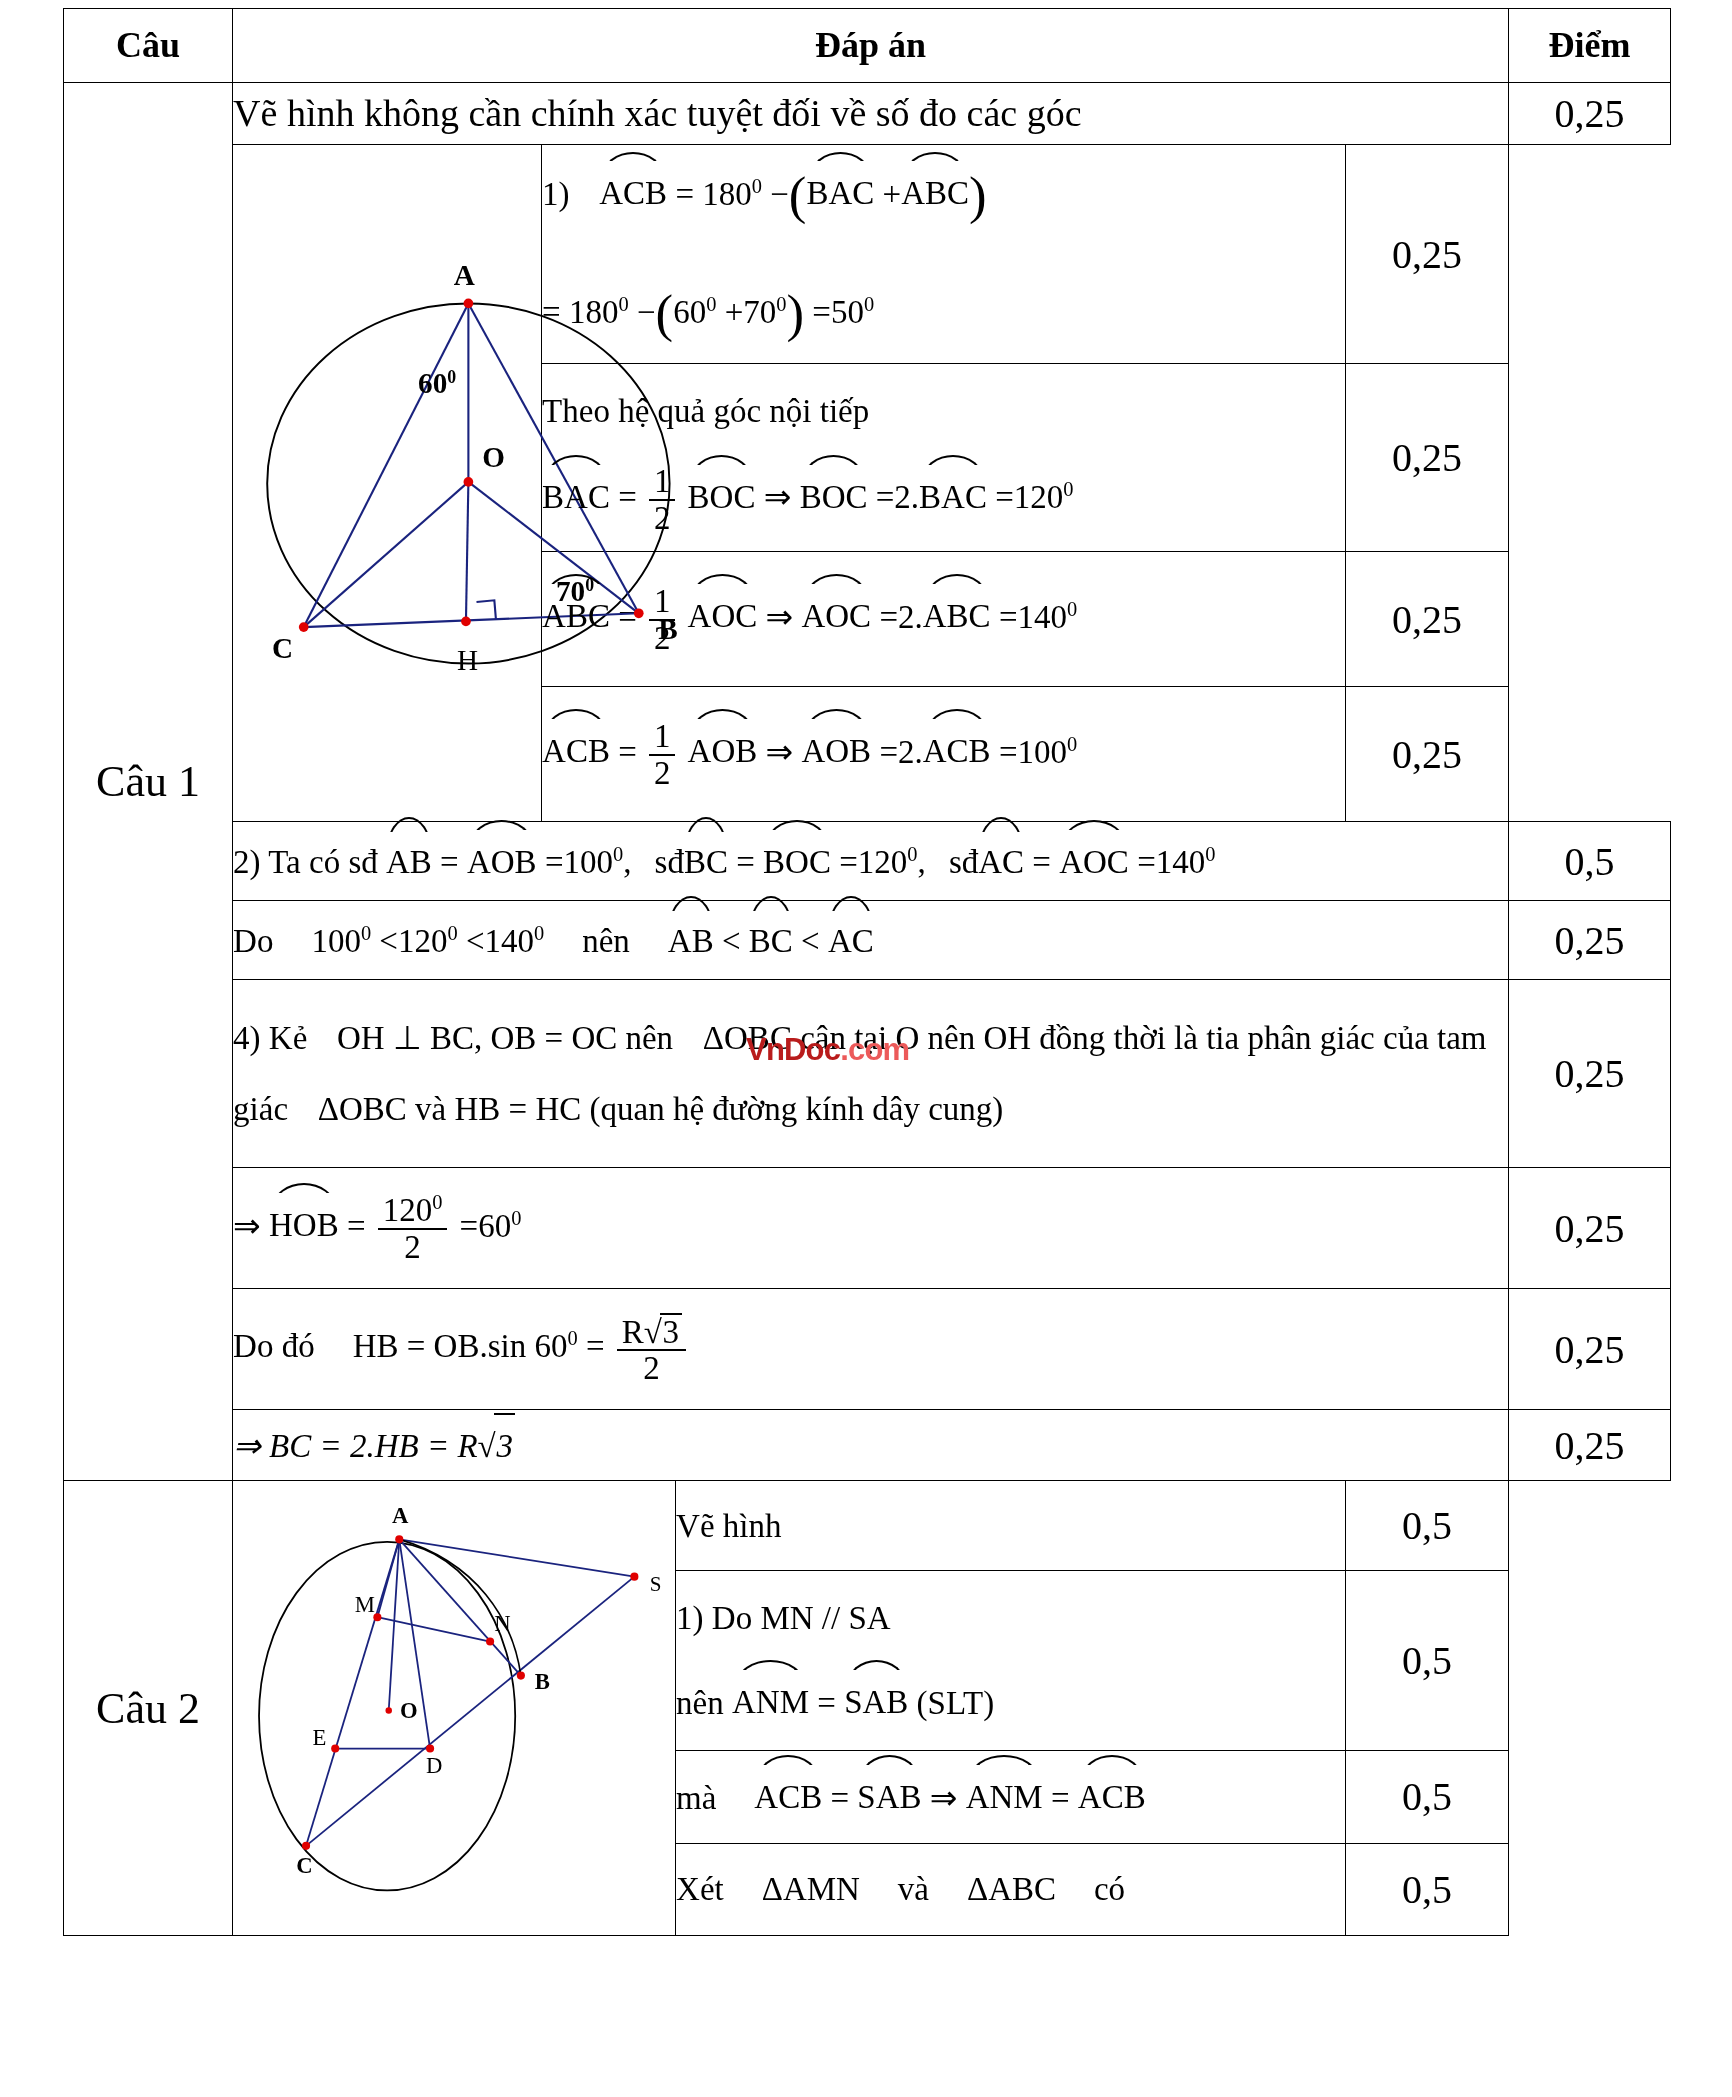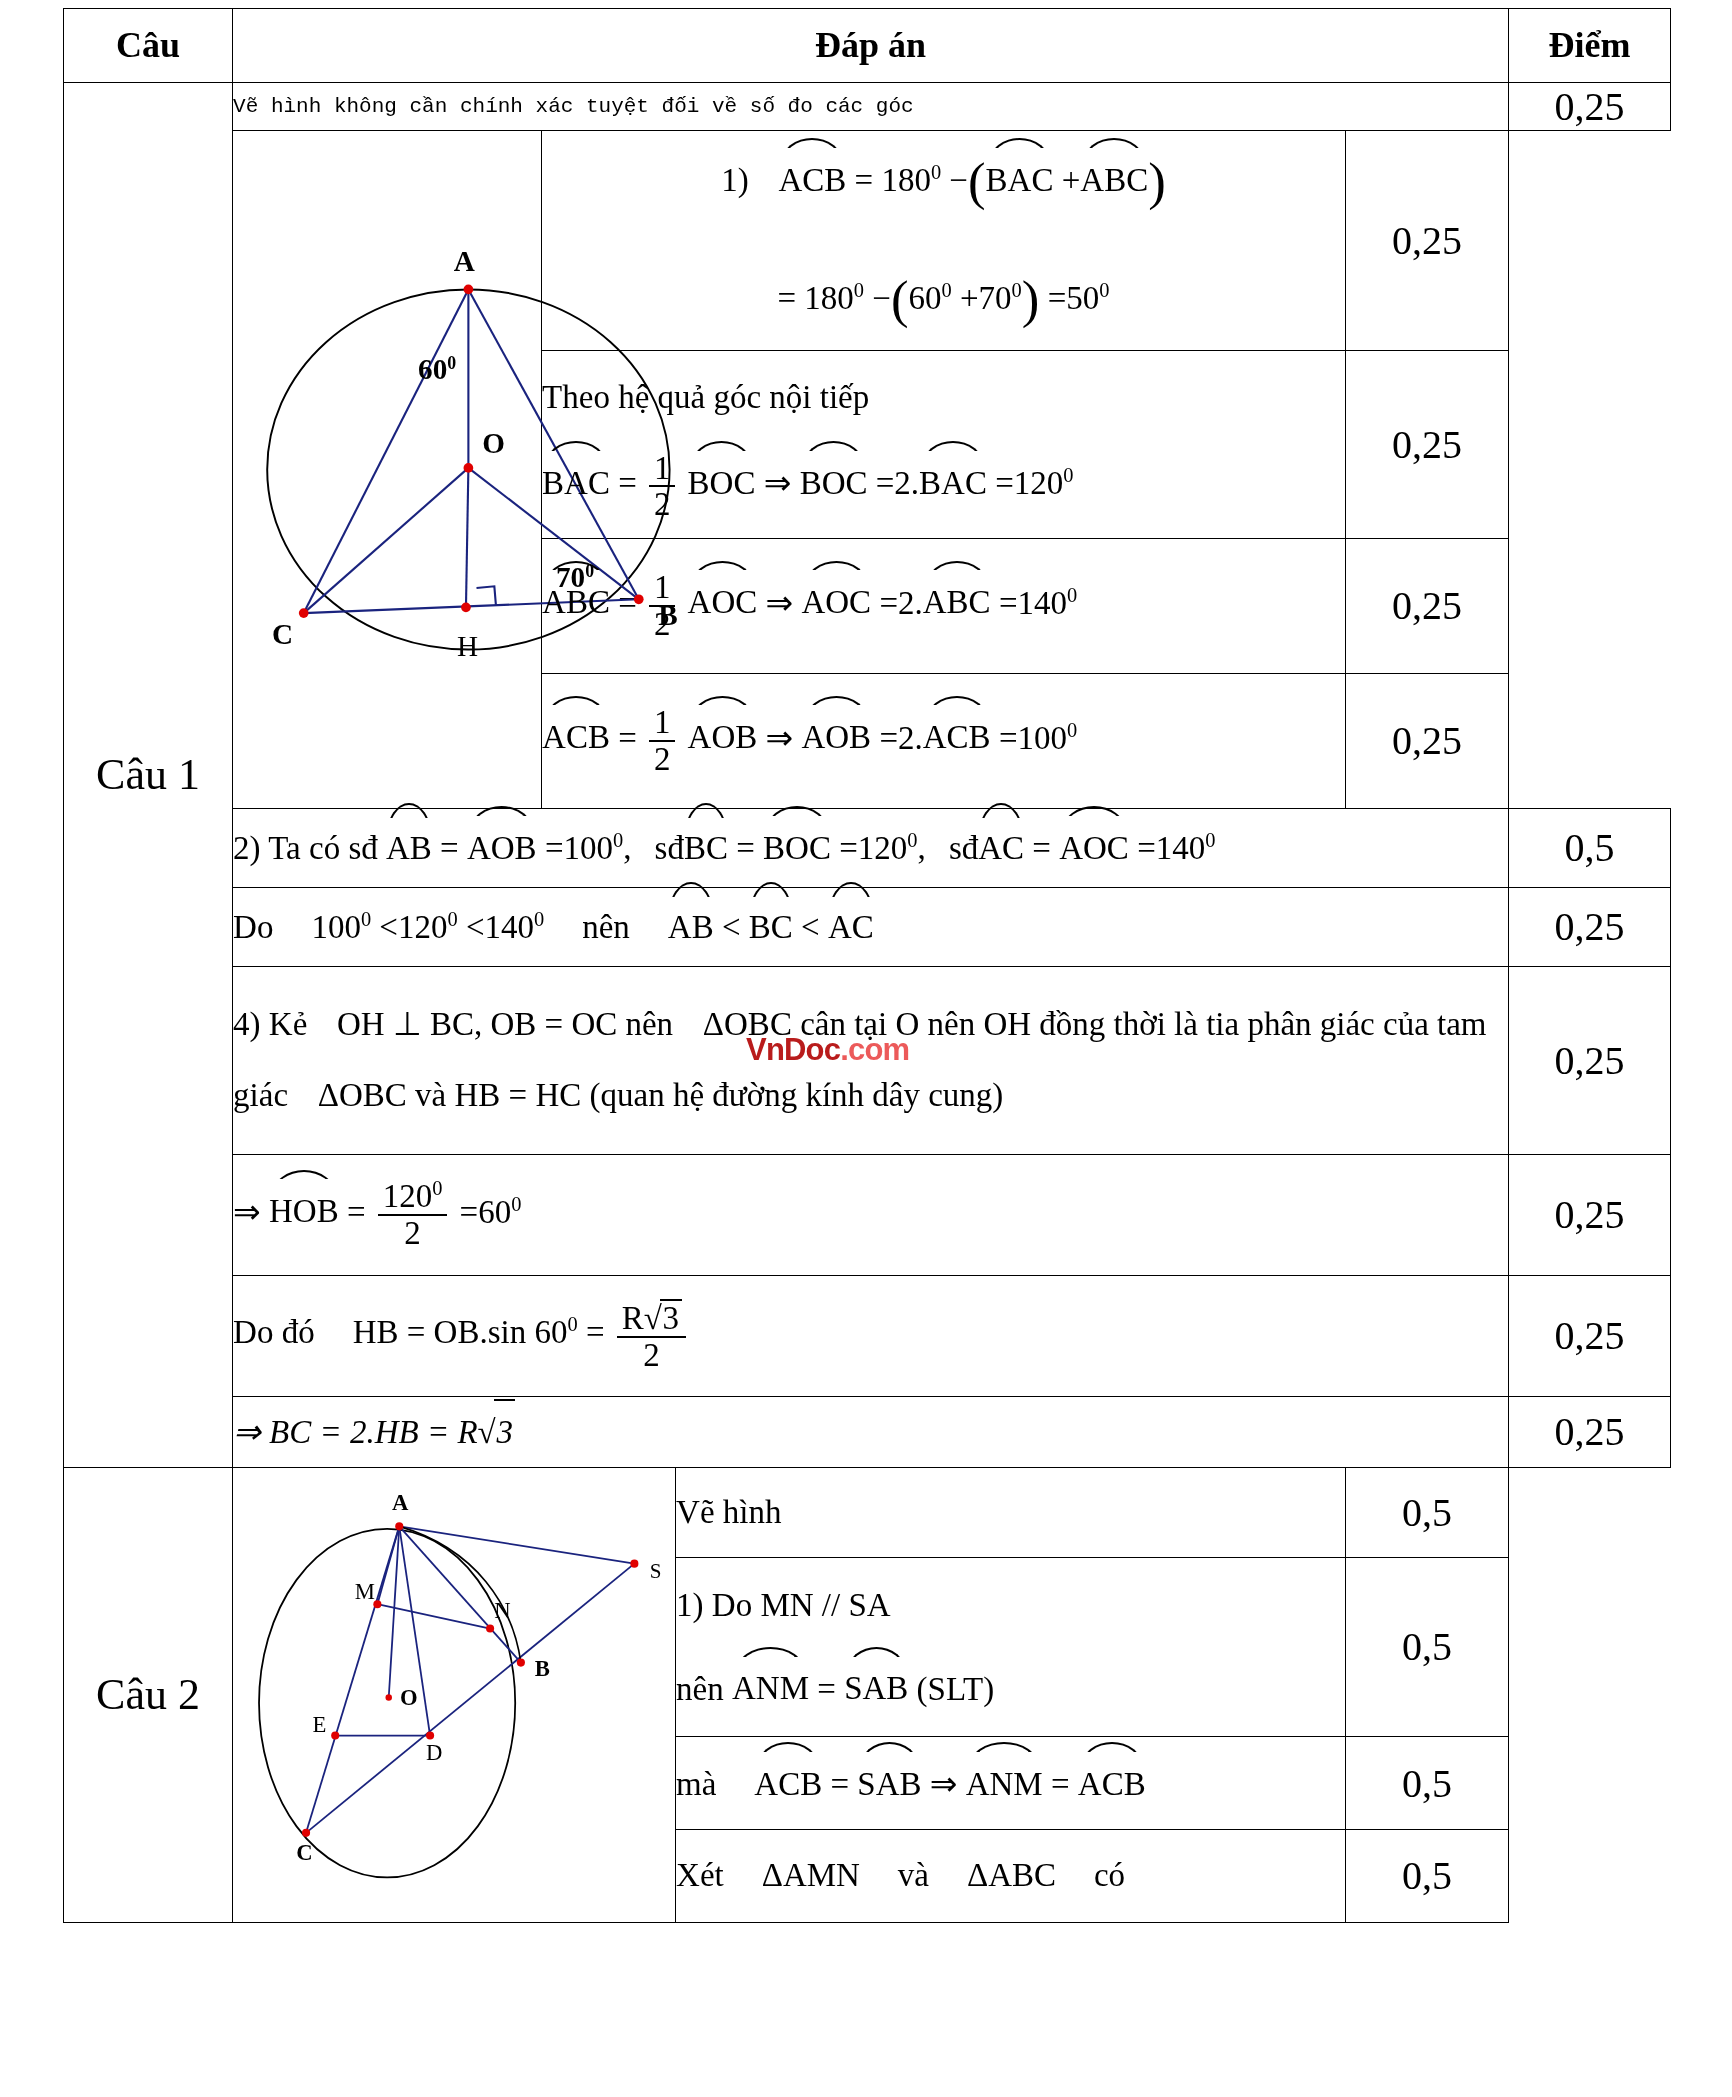--- a/index.html
+++ b/index.html
@@ -8,21 +8,21 @@
   table.grade{border-collapse:collapse;width:1608px;margin-left:63px;margin-top:8px;table-layout:fixed;}
   table.grade td{border:1.6px solid #000;vertical-align:middle;padding:0;}
   .colA{width:169px;}
   .colMid{width:1275px;}
   .colP{width:162px;}
 
   .hdr{text-align:center;font-weight:bold;font-size:36px;height:73px;line-height:73px;}
   .cau-label{text-align:center;font-size:44px;}
   .pt{text-align:center;font-size:40px;}
 
-  .txt{font-size:21px;padding:11.4px 8px 11.4px 18px;line-height:1.6;font-family:Liberation Mono, monospace;}
+  .txt{font-size:38px;padding:11.4px 8px 11.4px 18px;line-height:1.6;}
   .mth{font-size:33px;padding:13px 8px 13px 18px;line-height:1.9;font-family:"Liberation Serif",serif;}
 
   
   table.inner{border-collapse:collapse;width:100%;table-layout:fixed;}
   table.inner>tbody>tr>td{border:0;padding:0;vertical-align:middle;}
   table.inner td.divv{border-right:1.6px solid #000;}
   table.inner td.divh{border-bottom:1.6px solid #000;}
 
   
   .ang{position:relative;display:inline-block;white-space:nowrap;padding-top:1.6px;}
@@ -121,21 +121,21 @@
                         <text x="307" y="380">O</text>
                         <text x="276" y="630" font-weight="normal">H</text>
                       </g>
                       <g class="glabel" font-size="36" fill="#000">
                         <text x="228" y="288">60<tspan font-size="22" dy="-12">0</tspan></text>
                         <text x="398" y="545">70<tspan font-size="22" dy="-12">0</tspan></text>
                       </g>
                     </svg>
                   </div>
                 </td>
-                <td class="divh mth" style="height:187px;text-align:center;">
+                <td class="divh mth" style="height:187px;">
                   <div style="padding-bottom:18px;">
                     <span>1)</span><span class="spL"></span><span class="ang"><span class="hat"></span><span>ACB</span></span>
                     <span>=</span>
                     <span>180</span><span class="sup">0</span>
                     <span>−</span><span style="font-size:1.6em;vertical-align:-0.16em;">(</span><span class="ang"><span class="hat"></span><span>BAC</span></span>
                     <span>+</span><span class="ang"><span class="hat"></span><span>ABC</span></span><span style="font-size:1.6em;vertical-align:-0.16em;">)</span>
                   </div>
                   <div>
                     <span>=</span>
                     <span>180</span><span class="sup">0</span>

